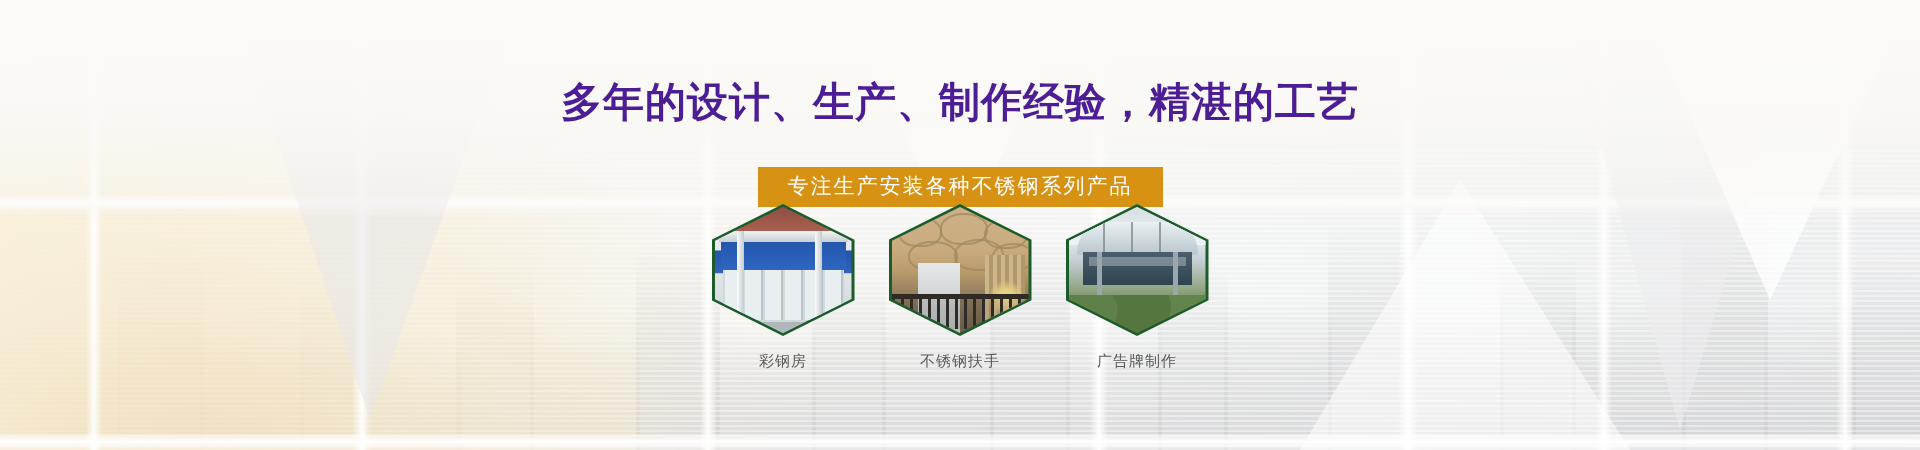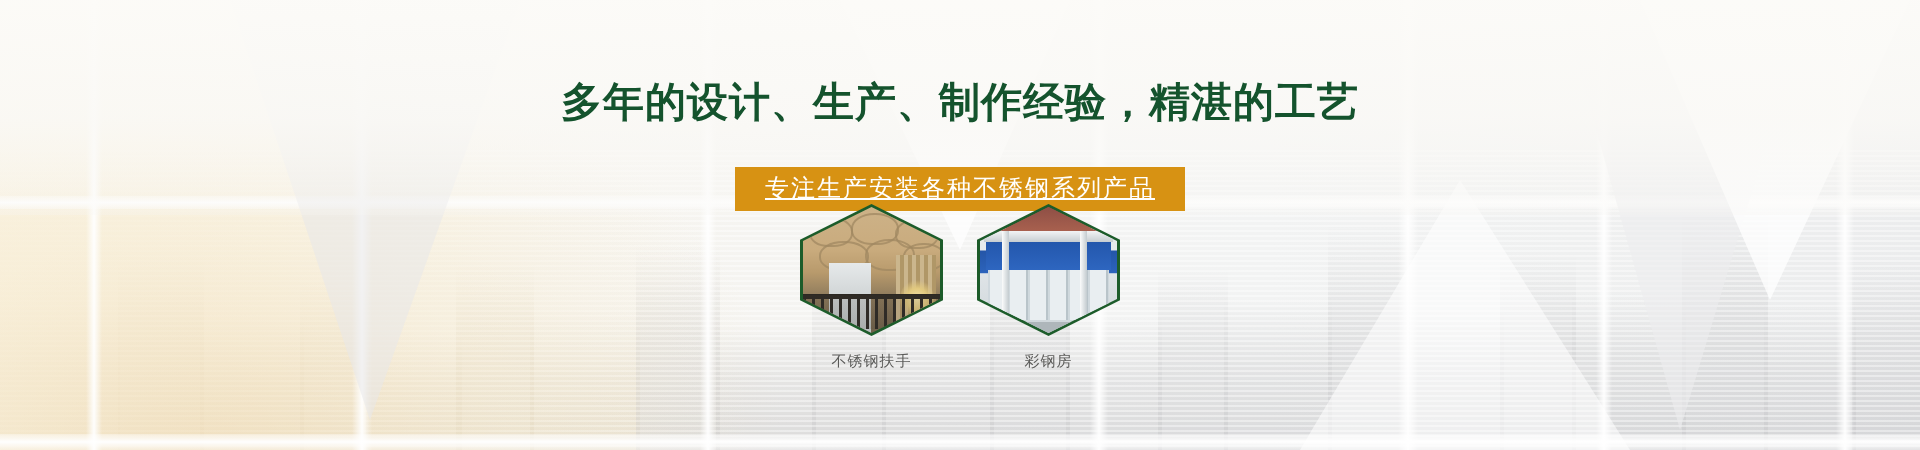--- a/index.html
+++ b/index.html
@@ -64,21 +64,21 @@
   
   .headline{
     position:absolute;top:78px;left:0;right:0;text-align:center;
     font-size:41px;font-weight:bold;letter-spacing:1px;
     color:#1a1a1a;line-height:1.2;white-space:nowrap;
   }
   
   .badge-wrap{position:absolute;top:167px;left:0;right:0;text-align:center;}
   .badge{
     display:inline-block;padding:7px 30px 9px;
-    color:#ffffff;font-size:24px;letter-spacing:2px;line-height:1.15;text-decoration:underline;
+    color:#ffffff;font-size:21px;letter-spacing:2px;line-height:1.15;
   }
 
   
   .hex-row{
     position:absolute;top:204px;left:0;right:0;
     display:flex;justify-content:center;align-items:flex-start;gap:22px;
   }
   .hex-cell{width:155px;display:flex;flex-direction:column;align-items:center;}
   .hex{
     position:relative;width:143px;height:132px;
@@ -197,27 +197,44 @@
   <div class="transom" style="top:434px;height:16px;"></div>
 
   <div class="facet f1"></div>
   <div class="facet f2"></div>
   <div class="facet f3"></div>
   <div class="facet f4"></div>
   <div class="facet f5"></div>
 
   <div class="topwash"></div>
 
-  <div class="headline" style="color: #14532d;">多年的设计、生产、制作经验，精湛的工艺</div>
+  <div class="headline" style="color: #4c1d95;">多年的设计、生产、制作经验，精湛的工艺</div>
 
   <div class="badge-wrap">
     <span class="badge" id="badge" style="background: rgb(215, 146, 19); color: rgb(255, 255, 255);">专注生产安装各种不锈钢系列产品</span>
   </div>
 
   <div class="hex-row">
+
+    <div class="hex-cell">
+      <div class="hex" style="background: rgb(28, 92, 42);">
+        <div class="hex-inner">
+          <div class="photo p2">
+            <span class="sky"></span>
+              <span class="roof"></span>
+              <span class="blueband"></span>
+            <span class="glass"></span>
+              <span class="post pl"></span>
+              <span class="post pr"></span>
+            <span class="ground"></span>
+          </div>
+        </div>
+      </div>
+      <div class="caption" style="color: rgb(90, 90, 88);">彩钢房</div>
+    </div>
 
     <div class="hex-cell">
       <div class="hex" style="background: rgb(28, 92, 42);">
         <div class="hex-inner">
           <div class="photo p1">
             <span class="cell c1"></span>
               <span class="cell c2"></span>
               <span class="cell c3"></span>
             <span class="cell c4"></span>
               <span class="cell c5"></span>
@@ -226,33 +243,35 @@
               <span class="curtain"></span>
             <span class="chand"></span>
               <span class="railtop"></span>
               <span class="rail"></span>
           </div>
         </div>
       </div>
       <div class="caption" style="color: rgb(90, 90, 88);">不锈钢扶手</div>
     </div>
 
+
     <div class="hex-cell">
       <div class="hex" style="background: rgb(28, 92, 42);">
         <div class="hex-inner">
-          <div class="photo p2">
+          <div class="photo p4">
             <span class="sky"></span>
-              <span class="roof"></span>
-              <span class="blueband"></span>
-            <span class="glass"></span>
-              <span class="post pl"></span>
-              <span class="post pr"></span>
-            <span class="ground"></span>
+              <span class="canopy"></span>
+            <span class="rib" style="left:34px;"></span>
+            <span class="rib" style="left:62px;"></span>
+            <span class="rib" style="left:90px;"></span>
+            <span class="board"></span>
+              <span class="boardhl"></span>
+            <span class="pole" style="left:28px;"></span>
+            <span class="pole" style="right:28px;"></span>
+            <span class="hedge"></span>
           </div>
         </div>
       </div>
-      <div class="caption" style="color: rgb(90, 90, 88);">彩钢房</div>
+      <div class="caption" style="color: rgb(90, 90, 88);">广告牌制作</div>
     </div>
-
-
 
   </div>
 </div>
 
 </body></html>

